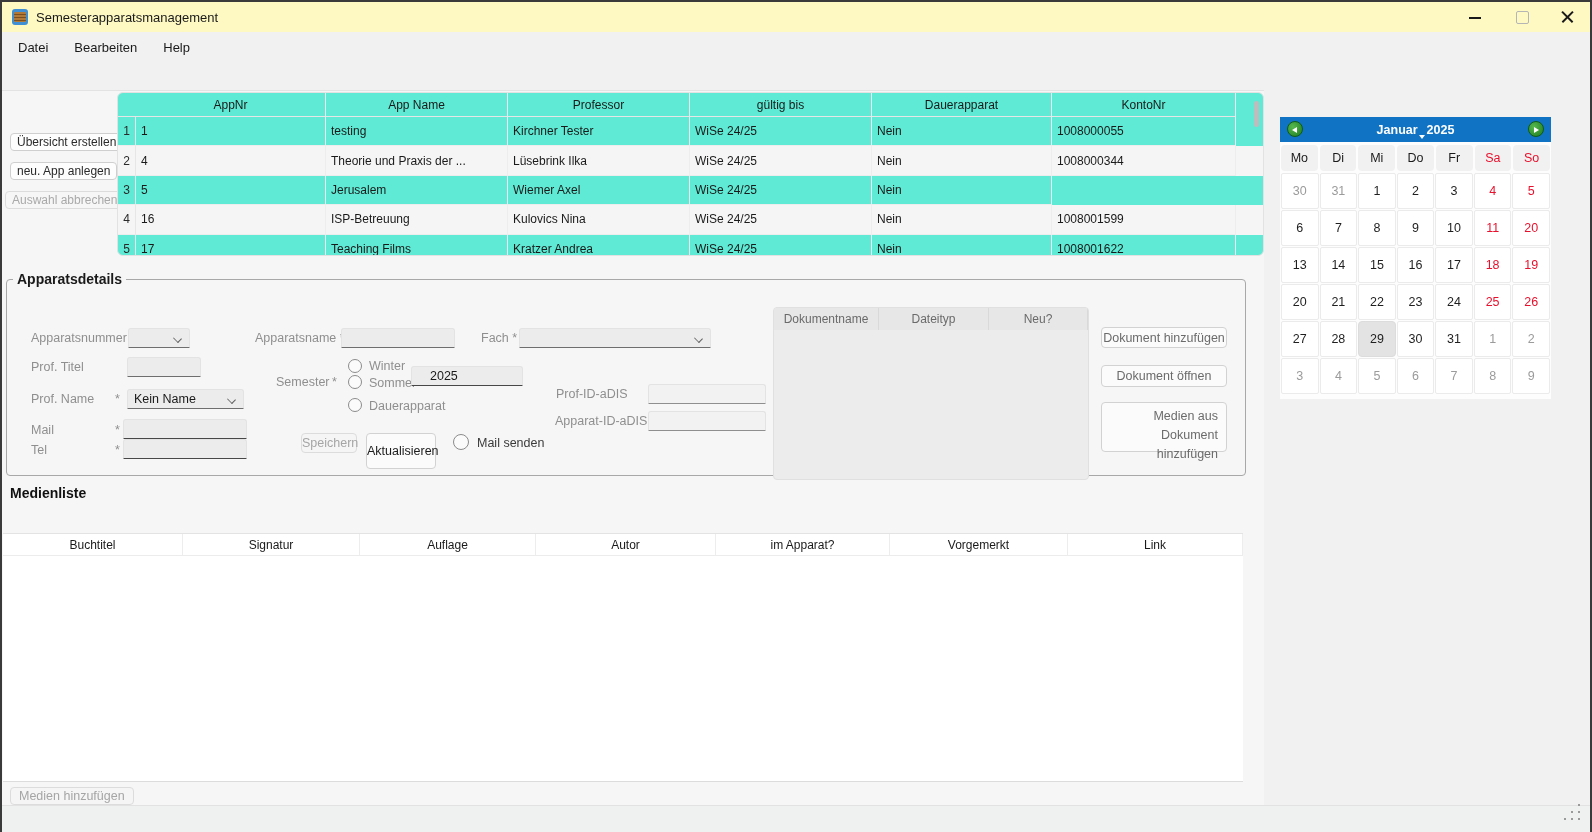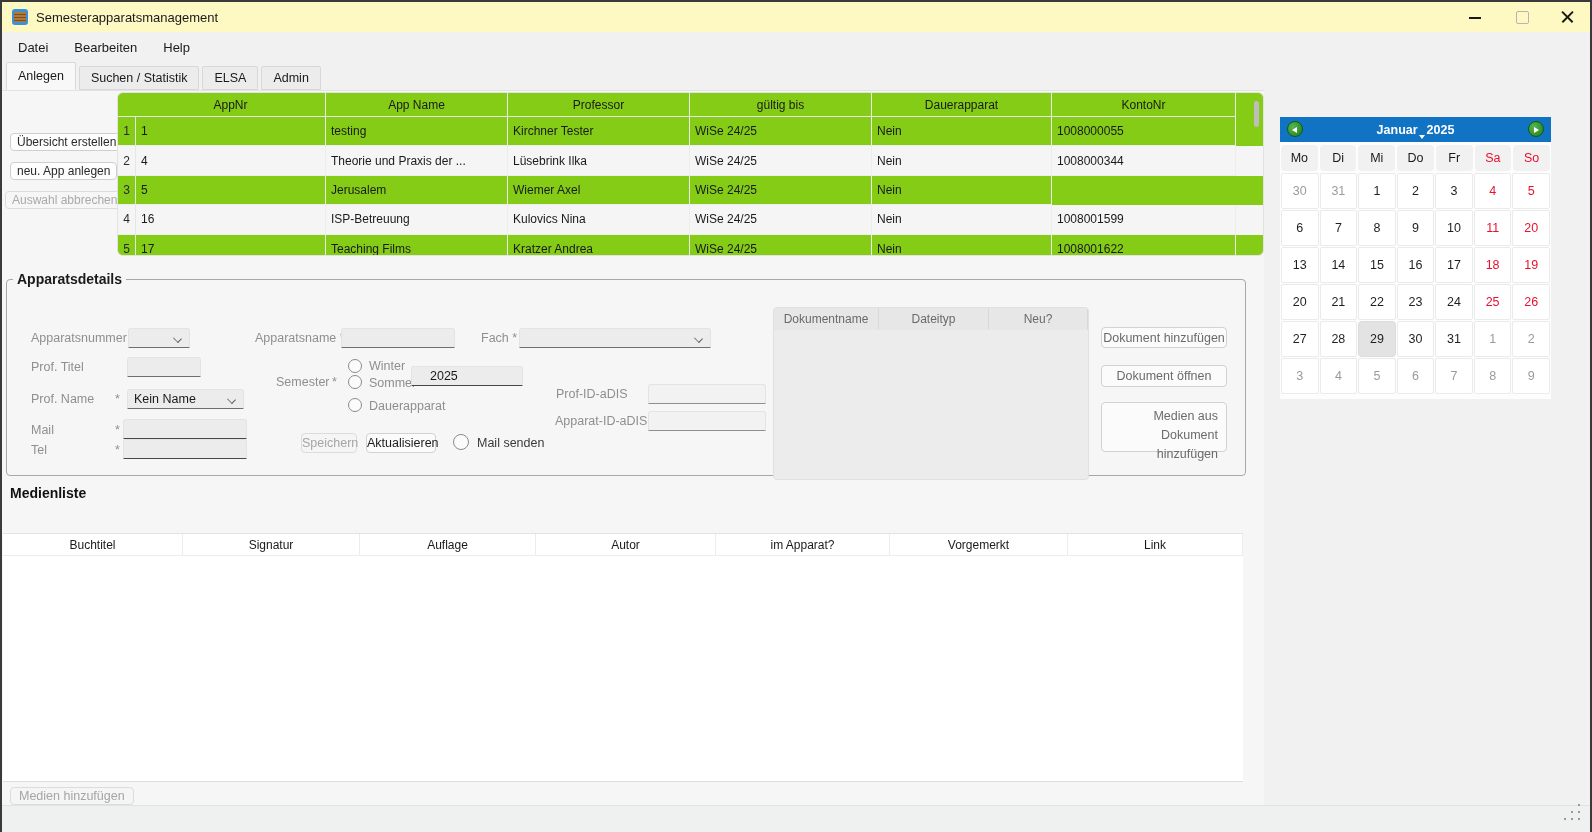--- a/index.html
+++ b/index.html
@@ -43,21 +43,21 @@
     border-top:1px solid #e3e3e3; }
 
   
   .side-btn { position:absolute; height:18px; font-size:12px; color:#2a2a2a; background:#fdfdfd;
     border:1px solid #cfcfcf; border-radius:4px; padding:0 6px; white-space:nowrap; cursor:pointer;
     font-family:"Liberation Sans", sans-serif; }
   .side-btn.disabled { color:#a9a9a9; border-color:#dcdcdc; background:#f6f6f6; }
   #sb1 { left:8px; top:42px; } #sb2 { left:8px; top:71px; } #sb3 { left:3px; top:100px; }
 
   
-  .agrid { position:absolute; left:115px; top:1px; width:1147px; height:164px; background:#84cc16;
+  .agrid { position:absolute; left:115px; top:1px; width:1147px; height:164px; background:#5eead4;
     border:1px solid #e2e2e2; border-radius:6px; overflow:hidden; }
   .agrid-head, .arow { display:grid; grid-template-columns:18px 190px 182px 182px 182px 180px 184px; }
   .agrid-head { height:24px; }
   .ah { font-size:12px; color:#1a1a1a; display:flex; align-items:center; justify-content:center;
     border-right:1px solid #ececec; border-bottom:1px solid #e6e6e6; cursor:pointer; }
   .ah.corner { border-right:none; cursor:default; }
   .arow { height:29.4px; cursor:pointer; }
   .arow.alt { background:#f5f5f5; }
   .ac { font-size:12px; color:#1a1a1a; display:flex; align-items:center; padding-left:5px;
     border-right:1px solid #ededed; border-bottom:1px solid #ededed; overflow:hidden; white-space:nowrap; }
@@ -156,26 +156,20 @@
       <button class="wc wc-close"></button>
     </div>
   </div>
 
   <div class="menubar" id="menubar">
       <div class="menu-item">Datei</div>
       <div class="menu-item">Bearbeiten</div>
       <div class="menu-item">Help</div>
     </div>
 
-  <div class="tabstrip" id="tabstrip">
-      <div class="tab active">Anlegen</div>
-      <div class="tab">Suchen / Statistik</div>
-      <div class="tab">ELSA</div>
-      <div class="tab">Admin</div>
-    </div>
 
   <div class="page">
 
     <div id="sidebtns">
         <button class="side-btn" id="sb1">Übersicht erstellen</button>
         <button class="side-btn" id="sb2">neu. App anlegen</button>
         <button class="side-btn disabled" id="sb3">Auswahl abbrechen</button>
       </div>
 
     <div class="agrid">
@@ -281,21 +275,21 @@
 
       <span class="lbl" style="left:24px;top:136px;">Mail</span>
       <span class="star" style="left:108px;top:136px;">*</span>
       <input class="fld strong" style="left: 116px; top: 132px; width: 124px;">
 
       <span class="lbl" style="left:24px;top:156px;">Tel</span>
       <span class="star" style="left:108px;top:156px;">*</span>
       <input class="fld strong" style="left: 116px; top: 152px; width: 124px;">
 
       <button class="btn disabled" style="left:268px;top:146px;width:56px;height:20px;margin-left:26px;">Speichern</button>
-      <button class="btn" style="left:359px;top:146px;width:70px;height:20px;">Aktualisieren</button>
+      <button class="btn" style="left:359px;top:146px;width:70px;height:36px;">Aktualisieren</button>
       <span class="radio" style="left:446px;top:147px;width:16px;height:16px;"></span>
       <span class="rlabel" style="left:470px;top:149px;color:#3a3a3a;">Mail senden</span>
 
       <div class="docpanel">
         <div class="dochead" id="doc-head">
             <div class="dh">Dokumentname</div>
             <div class="dh">Dateityp</div>
             <div class="dh">Neu?</div>
           </div>
       </div>

